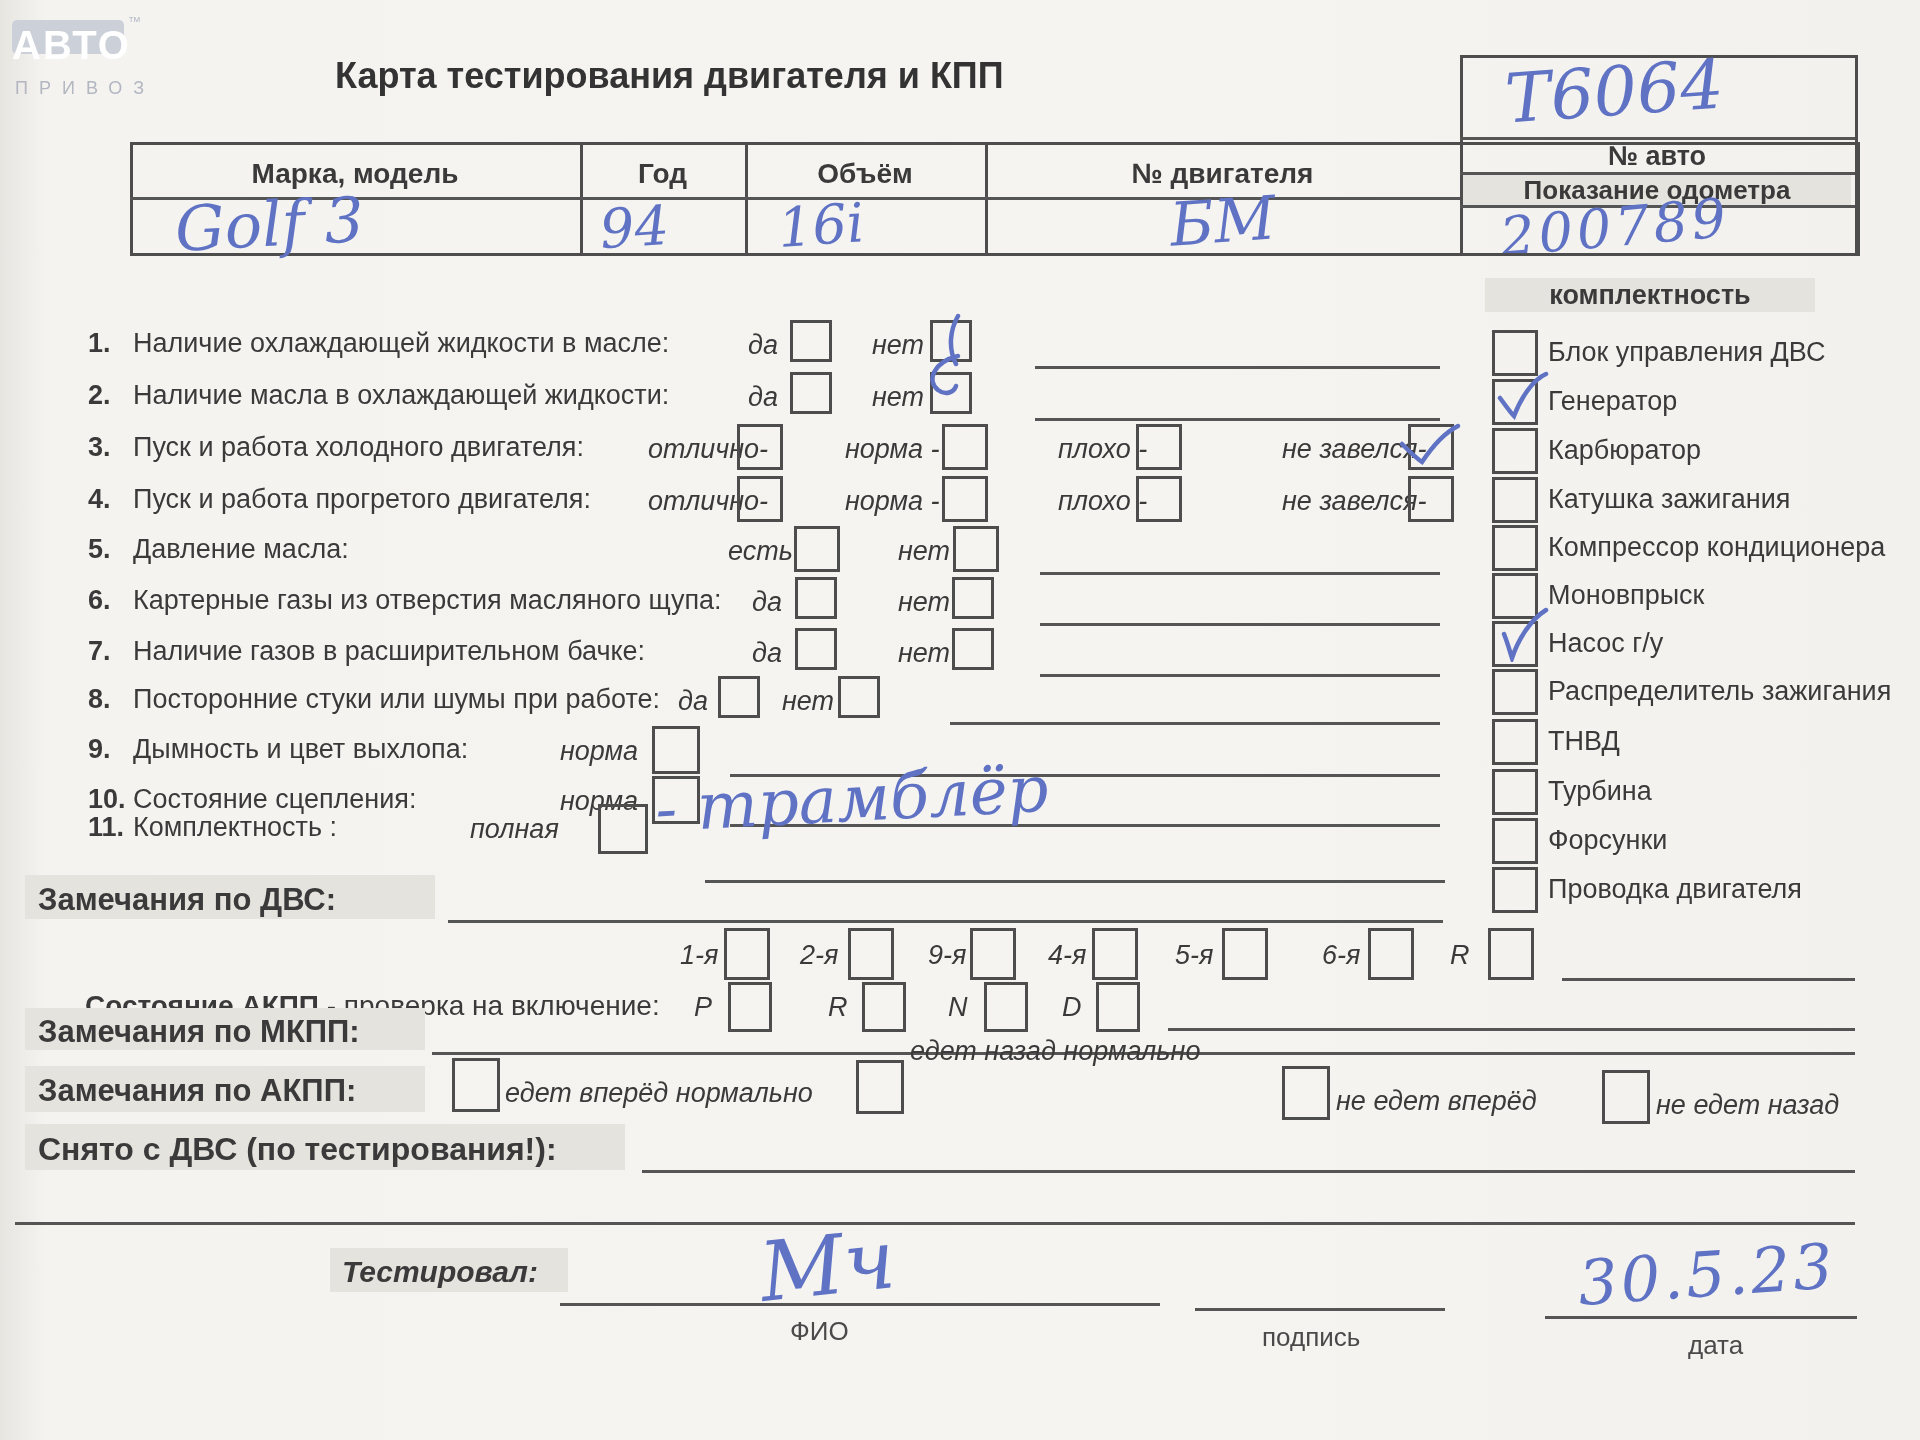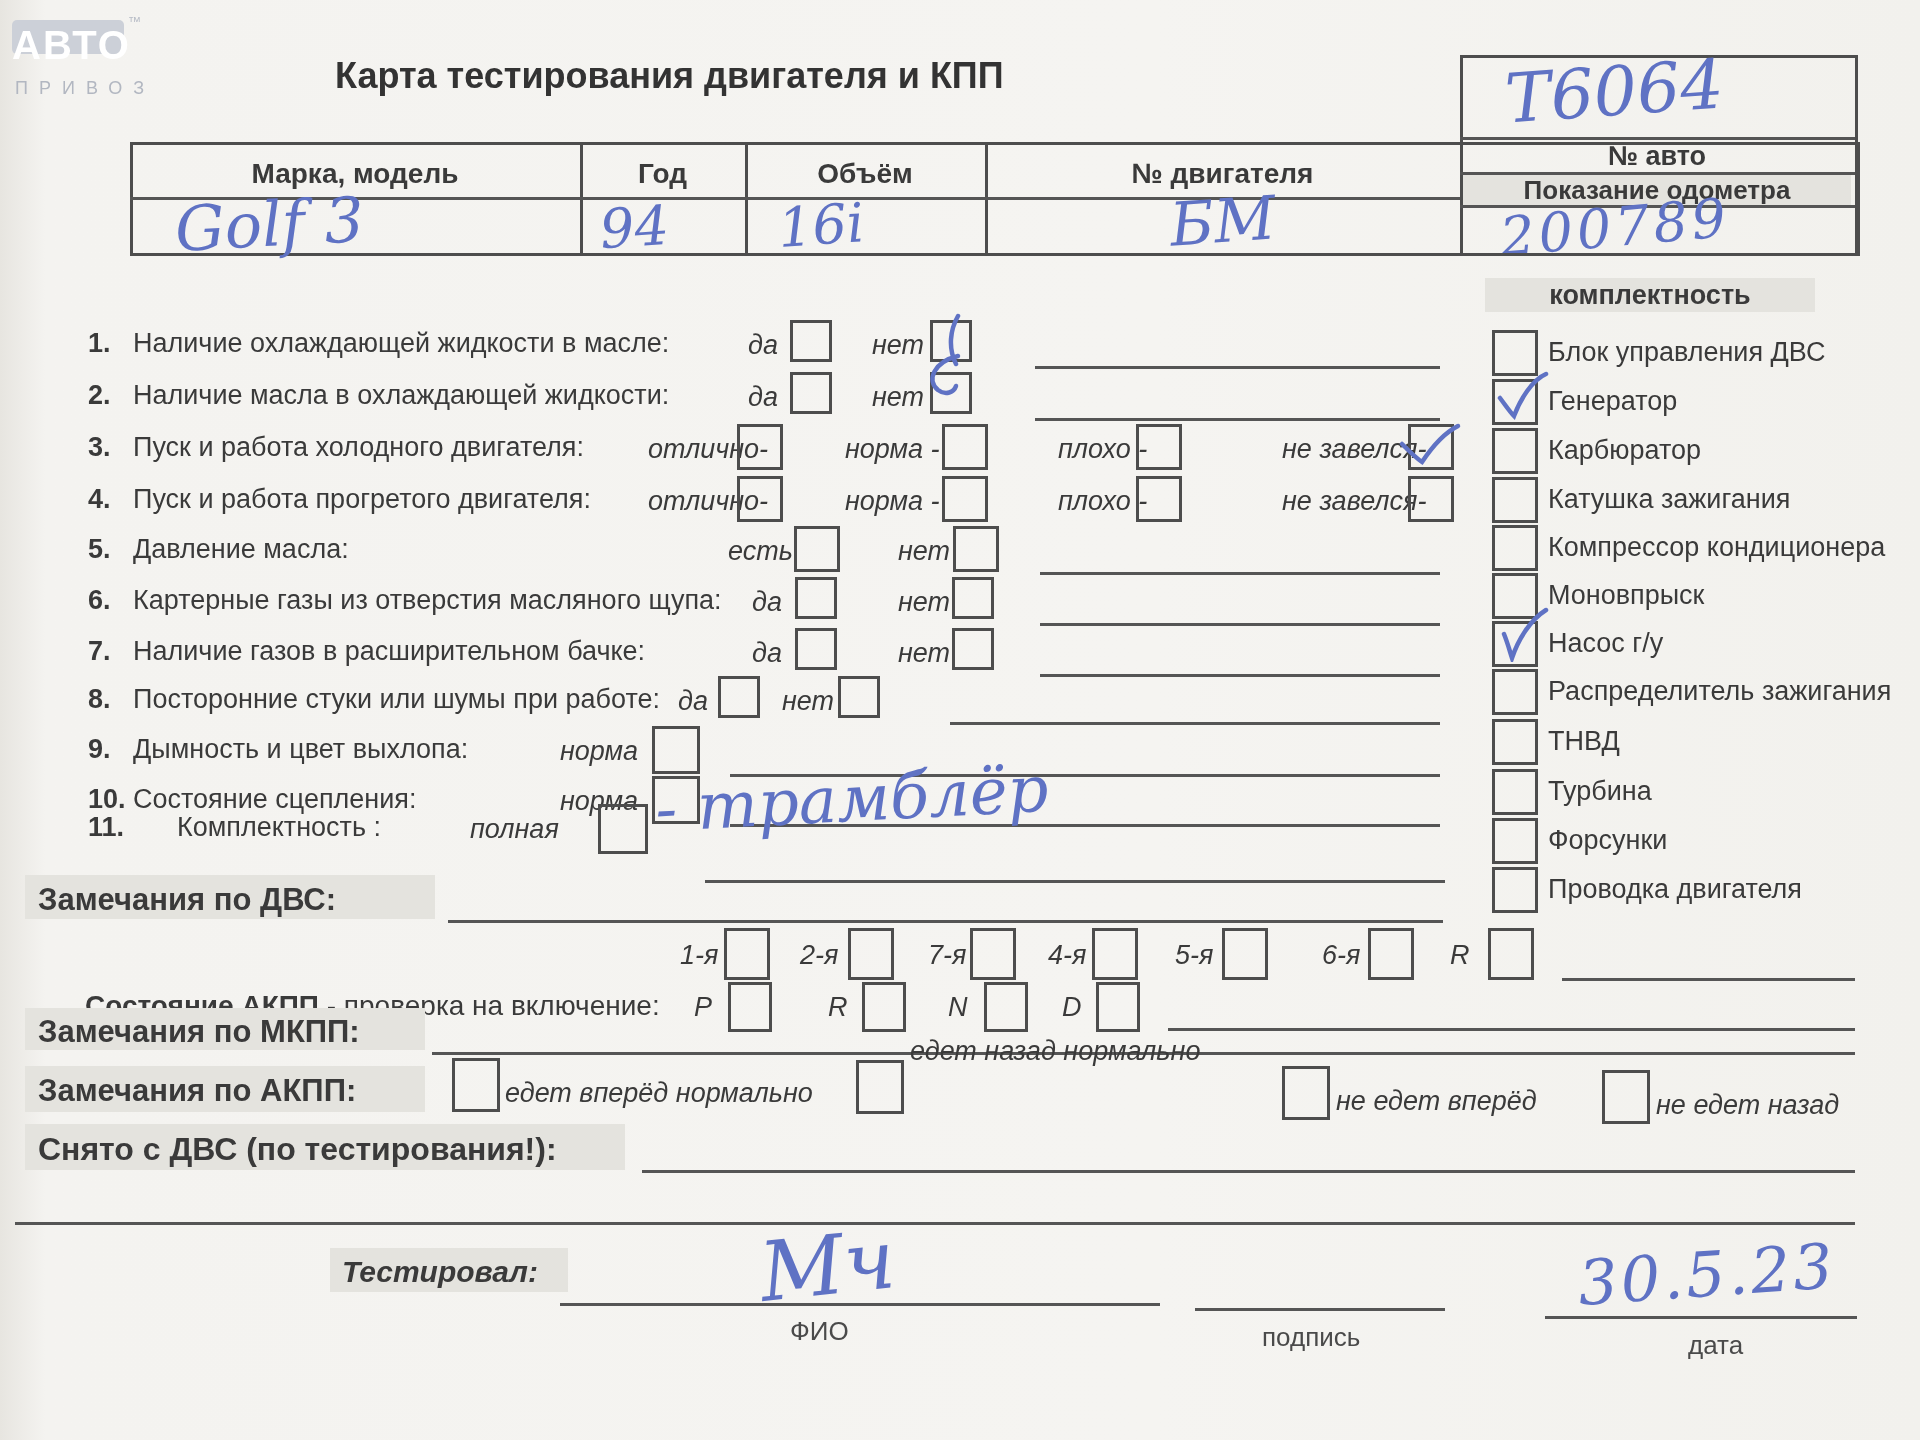--- a/index.html
+++ b/index.html
@@ -141,21 +141,21 @@
   <div class="cb" style="left:652px;top:726px;width:42px;height:42px;"></div>
   <div class="ln" style="left:730px;top:774px;width:710px;"></div>
 
   <div class="abs t b" style="left:88px;top:784px;">10.</div>
   <div class="abs t" style="left:133px;top:784px;">Состояние сцепления:</div>
   <div class="abs t i" style="left:560px;top:786px;">норма</div>
   <div class="cb" style="left:652px;top:776px;width:42px;height:42px;"></div>
   <div class="ln" style="left:730px;top:824px;width:710px;"></div>
 
   <div class="abs t b" style="left:88px;top:812px;">11.</div>
-  <div class="abs t" style="left:133px;top:812px;margin-left:44px;">Комплектность :</div>
+  <div class="abs t" style="left:133px;top:812px;">Комплектность :</div>
   <div class="abs t i" style="left:470px;top:814px;">полная</div>
   <div class="cb" style="left:598px;top:804px;width:44px;height:44px;"></div>
   <div class="hand" style="left:655px;top:762px;font-size:64px;transform:rotate(-3deg);">- трамблёр</div>
   <div class="ln" style="left:705px;top:880px;width:740px;"></div>
 
   <div class="abs sh c b" style="left:1485px;top:278px;width:330px;height:34px;font-size:27px;line-height:34px;">комплектность</div>
   <div class="cb" style="left:1492px;top:330px;width:40px;height:40px;"></div>
   <div class="abs t" style="left:1548px;top:337px;">Блок управления ДВС</div>
   <div class="cb" style="left:1492px;top:379px;width:40px;height:40px;"></div>
   <div class="abs t" style="left:1548px;top:386px;">Генератор</div>
@@ -187,21 +187,21 @@
   <div class="abs t" style="left:1548px;top:874px;">Проводка двигателя</div>
 
   <div class="abs sh" style="left:25px;top:875px;width:410px;height:44px;"></div>
   <div class="abs b" style="left:38px;top:882px;font-size:31px;">Замечания по ДВС:</div>
   <div class="ln" style="left:448px;top:920px;width:995px;"></div>
 
   <div class="abs t i" style="left:680px;top:940px;">1-я</div>
   <div class="cb" style="left:724px;top:928px;width:40px;height:46px;"></div>
   <div class="abs t i" style="left:800px;top:940px;">2-я</div>
   <div class="cb" style="left:848px;top:928px;width:40px;height:46px;"></div>
-  <div class="abs t i" style="left:928px;top:940px;">7-я</div>
+  <div class="abs t i" style="left:928px;top:940px;">9-я</div>
   <div class="cb" style="left:970px;top:928px;width:40px;height:46px;"></div>
   <div class="abs t i" style="left:1048px;top:940px;">4-я</div>
   <div class="cb" style="left:1092px;top:928px;width:40px;height:46px;"></div>
   <div class="abs t i" style="left:1175px;top:940px;">5-я</div>
   <div class="cb" style="left:1222px;top:928px;width:40px;height:46px;"></div>
   <div class="abs t i" style="left:1322px;top:940px;">6-я</div>
   <div class="cb" style="left:1368px;top:928px;width:40px;height:46px;"></div>
   <div class="abs t i" style="left:1450px;top:940px;">R</div>
   <div class="cb" style="left:1488px;top:928px;width:40px;height:46px;"></div>
   <div class="ln" style="left:1562px;top:978px;width:293px;"></div>

